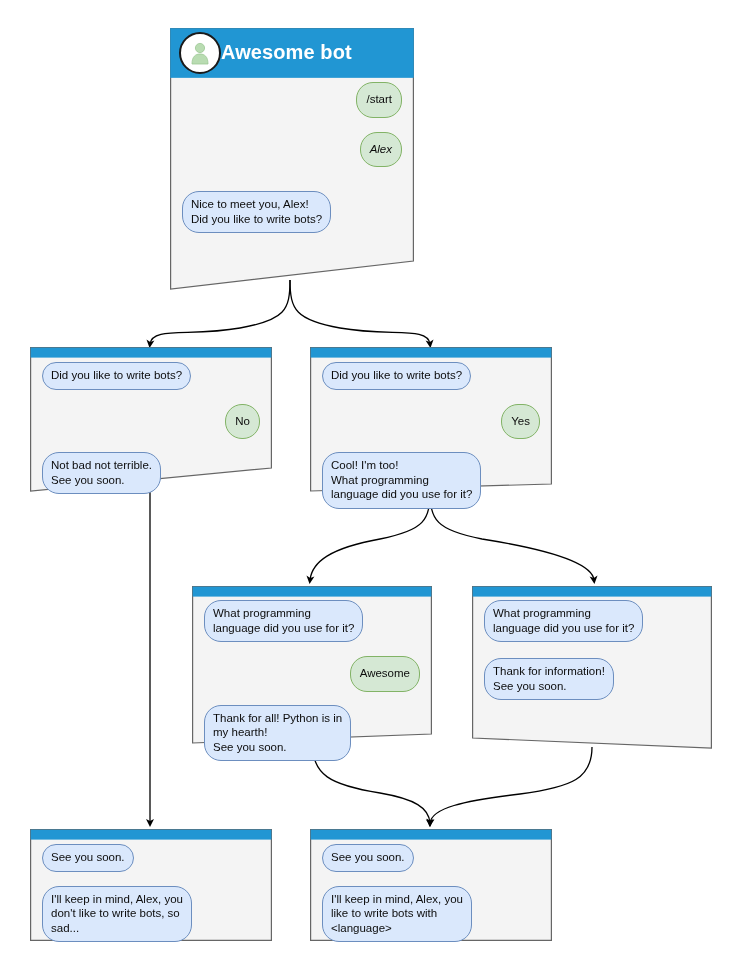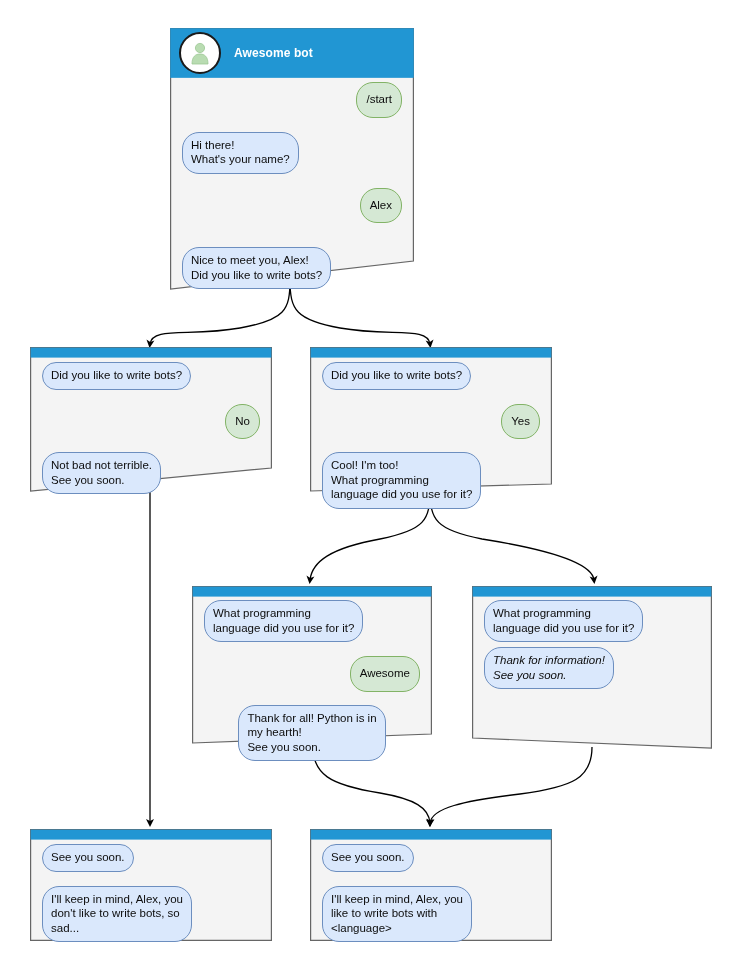--- a/index.html
+++ b/index.html
@@ -66,23 +66,22 @@
     border-radius: 50%;
     background: #ffffff;
     border: 2px solid #1a1a1a;
     display: flex;
     align-items: center;
     justify-content: center;
     flex: 0 0 auto;
   }
   .avatar svg { display: block; }
   .bot-title {
-    margin-left: 13px;
     color: #ffffff;
-    font-size: 12px;
+    font-size: 20px;
     font-weight: bold;
     letter-spacing: 0.1px;
     white-space: nowrap;
   }
   .messages {
     position: absolute;
     left: 0;
     width: 100%;
     box-sizing: border-box;
   }
@@ -152,25 +151,21 @@
             <circle cx="13" cy="8" r="4.6" fill="#b9dcb2" stroke="#9cc894" stroke-width="0.8"></circle>
             <path d="M 5 24 C 5 16.5 8.6 14 13 14 C 17.4 14 21 16.5 21 24 Z" fill="#b9dcb2" stroke="#9cc894" stroke-width="0.8"></path>
           </svg>
         </div>
         <div class="bot-title">Awesome bot</div>
       </div>
       <div class="messages" style="top:54px;">
         <div class="msg-row right">
           <div class="bubble user pad-user">/start</div>
         </div>
-        <div class="msg-row left" style="margin-top:14px;">
-          <div class="bubble bot">Hi there!
-What's your name?</div>
-        </div>
-        <div class="msg-row right" style="margin-top:14px;">
+        <div class="msg-row right" style="margin-top:14px;font-style:italic;">
           <div class="bubble user pad-user">Alex</div>
         </div>
         <div class="msg-row left" style="margin-top:24px;">
           <div class="bubble bot">Nice to meet you, Alex!
 Did you like to write bots?</div>
         </div>
       </div>
     </div>
   </div>
 
@@ -227,42 +222,42 @@
     <div class="node-content">
       <div class="title-bar thin"></div>
       <div class="messages" style="top:14px;">
         <div class="msg-row left">
           <div class="bubble bot">What programming
 language did you use for it?</div>
         </div>
         <div class="msg-row right" style="margin-top:14px;">
           <div class="bubble user pad-user">Awesome</div>
         </div>
-        <div class="msg-row left" style="margin-top:13px;justify-content:center;">
+        <div class="msg-row left" style="margin-top:13px;">
           <div class="bubble bot">Thank for all! Python is in
 my hearth!
 See you soon.</div>
         </div>
       </div>
     </div>
   </div>
 
   <div class="node" style="left:472px; top:586px; width:240px; height:163px;">
     <svg class="node-shape" viewBox="0 0 240 163" preserveAspectRatio="none" xmlns="http://www.w3.org/2000/svg">
       <path d="M 0.6 0.6 L 239.4 0.6 L 239.4 162 L 0.6 152 Z" fill="#f4f4f4" stroke="#666666" stroke-width="1.2"></path>
       <rect x="0.6" y="0.6" width="238.8" height="10" fill="#2196d3"></rect>
     </svg>
     <div class="node-content">
       <div class="title-bar thin"></div>
       <div class="messages" style="top:14px;">
         <div class="msg-row left">
           <div class="bubble bot">What programming
 language did you use for it?</div>
         </div>
-        <div class="msg-row left" style="margin-top:5px;font-style:italic;">
+        <div class="msg-row left" style="margin-top:16px;">
           <div class="bubble bot">Thank for information!
 See you soon.</div>
         </div>
       </div>
     </div>
   </div>
 
   <div class="node" style="left:30px; top:829px; width:242px; height:112px;">
     <svg class="node-shape" viewBox="0 0 242 112" preserveAspectRatio="none" xmlns="http://www.w3.org/2000/svg">
       <path d="M 0.6 0.6 L 241.4 0.6 L 241.4 111.4 L 0.6 111.4 Z" fill="#f4f4f4" stroke="#666666" stroke-width="1.2"></path>

